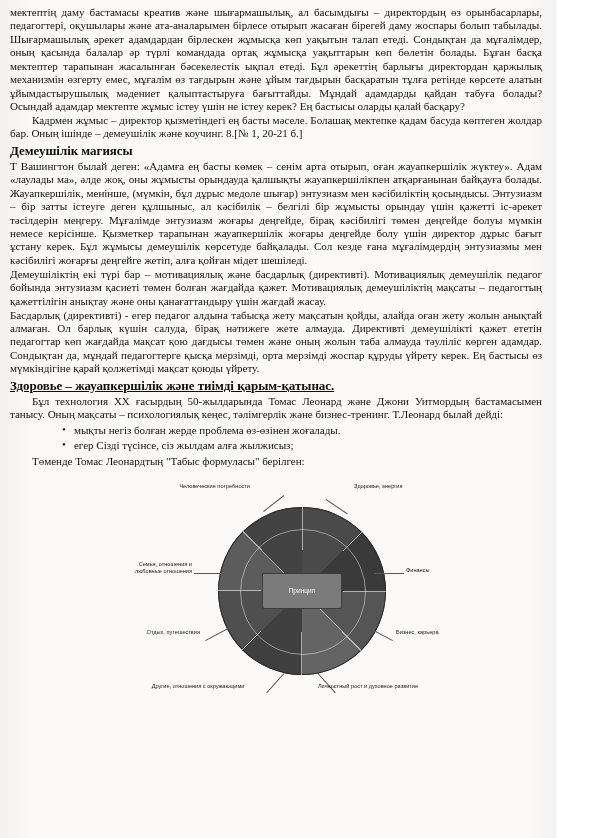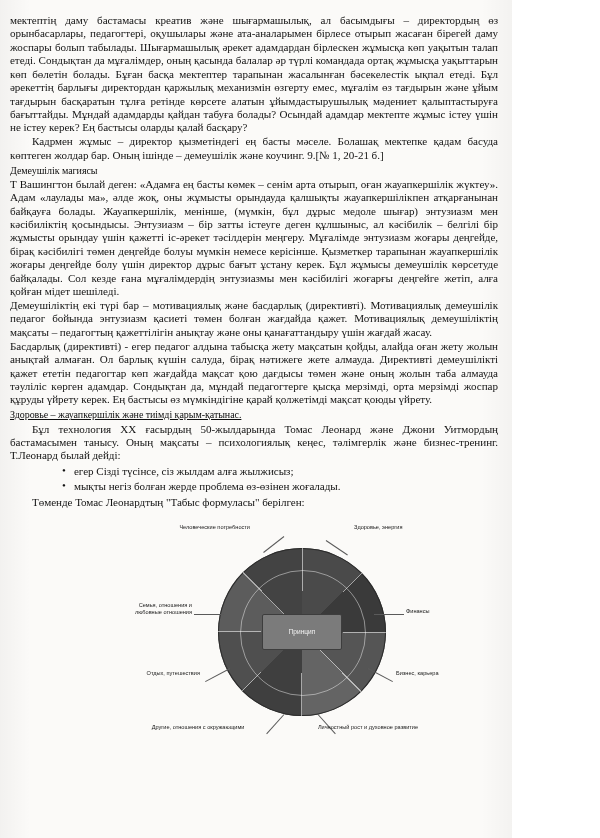--- a/index.html
+++ b/index.html
@@ -8,45 +8,45 @@
     background: #ffffff;
   }
   body {
     width: 600px;
     height: 838px;
     overflow: hidden;
     font-family: "Liberation Serif", serif;
   }
   .page {
     position: relative;
-    width: 512px;
+    width: 556px;
     height: 838px;
     background: #fbfaf8;
     box-sizing: border-box;
-    padding: 14px 14px 0 10px;
+    padding: 6px 14px 0 10px;
     
     background-image: linear-gradient(to right, rgba(0,0,0,0.035), rgba(0,0,0,0.0) 6%, rgba(0,0,0,0.0) 94%, rgba(0,0,0,0.03));
   }
   .txt {
     font-size: 11.1px;
     line-height: 1.21;
     text-align: justify;
     color: #141414;
     letter-spacing: -0.05px;
   }
   .p {
     margin: 0 0 0.5px 0;
     text-indent: 0;
   }
   .p.indent {
     text-indent: 22px;
   }
   .head {
-    font-weight: normal;
-    font-size: 10px;
+    font-weight: bold;
+    font-size: 13px;
     margin: 2.5px 0 1px 0;
     color: #0d0d0d;
   }
   .head.underline {
     text-decoration: underline;
   }
   ul.bullets {
     margin: 2px 0 2px 0;
     padding-left: 64px;
     list-style: none;
@@ -153,35 +153,35 @@
   }
 </style>
 </head>
 <body>
 
 <div class="page">
 
   <div class="txt">
 
     <p class="p">мектептің даму бастамасы креатив және шығармашылық, ал басымдығы – директордың өз орынбасарлары, педагогтері, оқушылары және ата-аналарымен бірлесе отырып жасаған бірегей даму жоспары болып табылады. Шығармашылық әрекет адамдардан бірлескен жұмысқа көп уақытын талап етеді. Сондықтан да мұғалімдер, оның қасында балалар әр түрлі командада ортақ жұмысқа уақыттарын көп бөлетін болады. Бұған басқа мектептер тарапынан жасалынған бәсекелестік ықпал етеді. Бұл әрекеттің барлығы директордан қаржылық механизмін өзгерту емес, мұғалім өз тағдырын және ұйым тағдырын басқаратын тұлға ретінде көрсете алатын ұйымдастырушылық мәдениет қалыптастыруға бағыттайды. Мұндай адамдарды қайдан табуға болады? Осындай адамдар мектепте жұмыс істеу үшін не істеу керек? Ең бастысы оларды қалай басқару?</p>
-    <p class="p indent">Кадрмен жұмыс – директор қызметіндегі ең басты мәселе. Болашақ мектепке қадам басуда көптеген жолдар бар. Оның ішінде – демеушілік және коучинг. 9.[№ 1, 20-21 б.]</p>
+    <p class="p indent">Кадрмен жұмыс – директор қызметіндегі ең басты мәселе. Болашақ мектепке қадам басуда көптеген жолдар бар. Оның ішінде – демеушілік және коучинг. 8.[№ 1, 20-21 б.]</p>
 
     <p class="head">Демеушілік магиясы</p>
 
     <p class="p">Т Вашингтон былай деген: «Адамға ең басты көмек – сенім арта отырып, оған жауапкершілік жүктеу». Адам «лаулады ма», әлде жоқ, оны жұмысты орындауда қалшықты жауапкершілікпен атқарғанынан байқауға болады. Жауапкершілік, менінше, (мүмкін, бұл дұрыс медоле шығар) энтузиазм мен кәсібиліктің қосындысы. Энтузиазм – бір затты істеуге деген құлшыныс, ал кәсібилік – белгілі бір жұмысты орындау үшін қажетті іс-әрекет тәсілдерін меңгеру. Мұғалімде энтузиазм жоғары деңгейде, бірақ кәсібилігі төмен деңгейде болуы мүмкін немесе керісінше. Қызметкер тарапынан жауапкершілік жоғары деңгейде болу үшін директор дұрыс бағыт ұстану керек. Бұл жұмысы демеушілік көрсетуде байқалады. Сол кезде ғана мұғалімдердің энтузиазмы мен кәсібилігі жоғарғы деңгейге жетіп, алға қойған мідет шешіледі.</p>
     <p class="p">Демеушіліктің екі түрі бар – мотивациялық және басдарлық (директивті). Мотивациялық демеушілік педагог бойында энтузиазм қасиеті төмен болған жағдайда қажет. Мотивациялық демеушіліктің мақсаты – педагогтың қажеттілігін анықтау және оны қанағаттандыру үшін жағдай жасау.</p>
     <p class="p">Басдарлық (директивті) - егер педагог алдына табысқа жету мақсатын қойды, алайда оған жету жолын анықтай алмаған. Ол барлық күшін салуда, бірақ нәтижеге жете алмауда. Директивті демеушілікті қажет ететін педагогтар көп жағдайда мақсат қою дағдысы төмен және оның жолын таба алмауда тәуліліс көрген адамдар. Сондықтан да, мұндай педагогтерге қысқа мерзімді, орта мерзімді жоспар құруды үйрету керек. Ең бастысы өз мүмкіндігіне қарай қолжетімді мақсат қоюды үйрету.</p>
 
     <p class="head underline">Здоровье – жауапкершілік және тиімді қарым-қатынас.</p>
 
     <p class="p indent">Бұл технология ХХ ғасырдың 50-жылдарында Томас Леонард және Джони Уитмордың бастамасымен танысу. Оның мақсаты – психологиялық кеңес, тәлімгерлік және бизнес-тренинг. Т.Леонард былай дейді:</p>
 
     <ul class="bullets">
+      <li>мықты негіз болған жерде проблема өз-өзінен жоғалады.</li>
       <li>егер Сізді түсінсе, сіз жылдам алға жылжисыз;</li>
-      <li>мықты негіз болған жерде проблема өз-өзінен жоғалады.</li>
     </ul>
 
     <p class="p closing">Төменде Томас Леонардтың "Табыс формуласы" берілген:</p>
   </div>
 
   <div class="figure-wrap">
     <div class="figure">
 
       <div class="wheel">
         <div class="wheel-spokes"></div>

